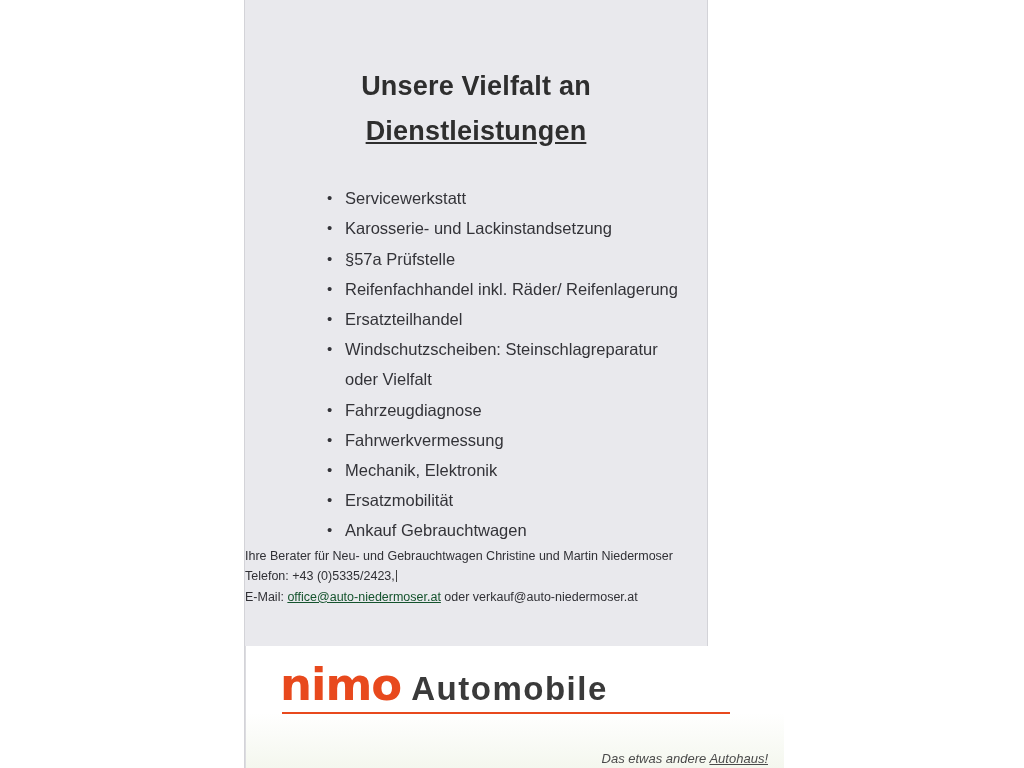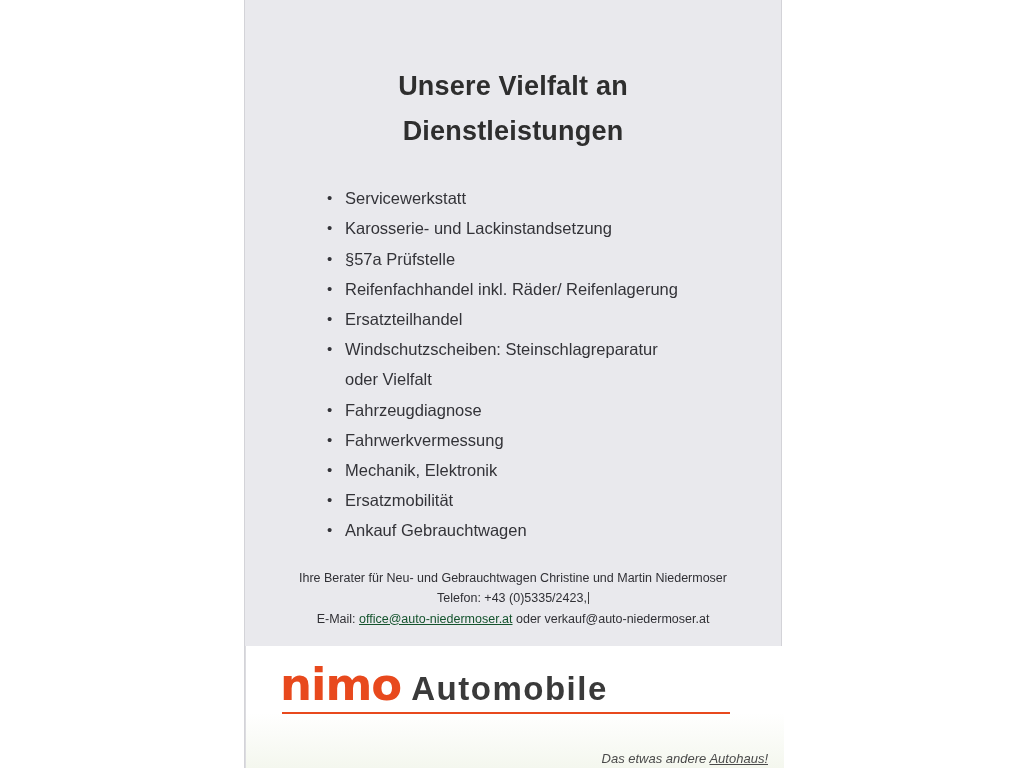--- a/index.html
+++ b/index.html
@@ -14,39 +14,40 @@
     position: relative;
     width: 1024px;
     height: 768px;
     background: #ffffff;
     overflow: hidden;
   }
   .flyer {
     position: absolute;
     left: 244px;
     top: 0px;
-    width: 538px;
+    width: 464px;
     height: 768px;
     background: #e9e9ed;
     border-left: 1px solid #d3d3d8;
     border-right: 1px solid #d3d3d8;
     box-sizing: border-box;
   }
   .headline {
     margin: 0;
     padding-top: 64px;
     text-align: center;
     font-size: 27px;
     font-weight: bold;
     color: #2e2e2e;
     line-height: 1.65;
     letter-spacing: 0.2px;
   }
   .headline .line2 {
     display: block;
+    text-decoration: underline;
   }
   .services {
     list-style: none;
     margin: 30px 0 0 0;
     padding: 0 0 0 0;
   }
   .services li {
     position: relative;
     margin: 0 0 0 82px;
     padding: 0 0 0 18px;
@@ -61,22 +62,21 @@
     top: 0;
     font-size: 15px;
     line-height: 30.2px;
     color: #333338;
   }
   .services li .cont {
     display: block;
     padding-left: 0px;
   }
   .contact {
-    margin-top: 22px;
-    text-align: center;
+    text-align: left;
     color: #303035;
     font-size: 12.5px;
     line-height: 20.5px;
   }
   .contact div {
     white-space: nowrap;
   }
   .contact a {
     color: #14532d;
     text-decoration: underline;

